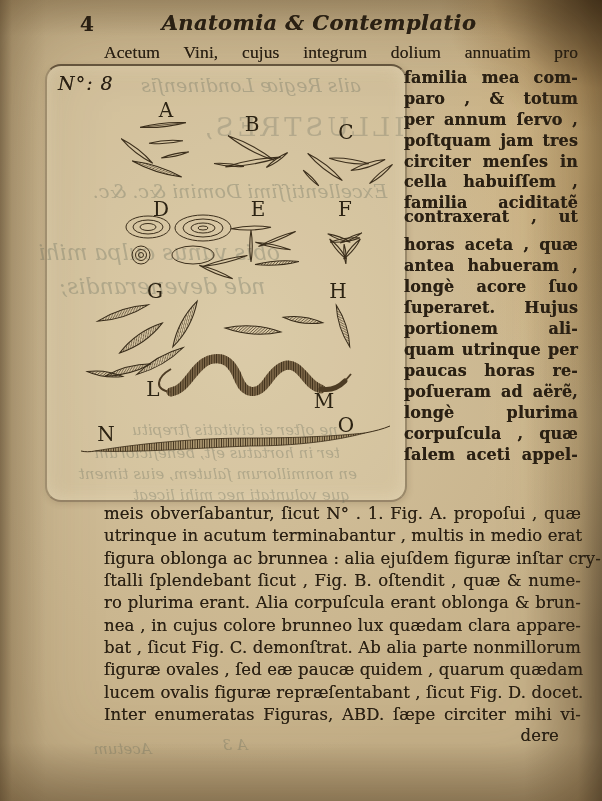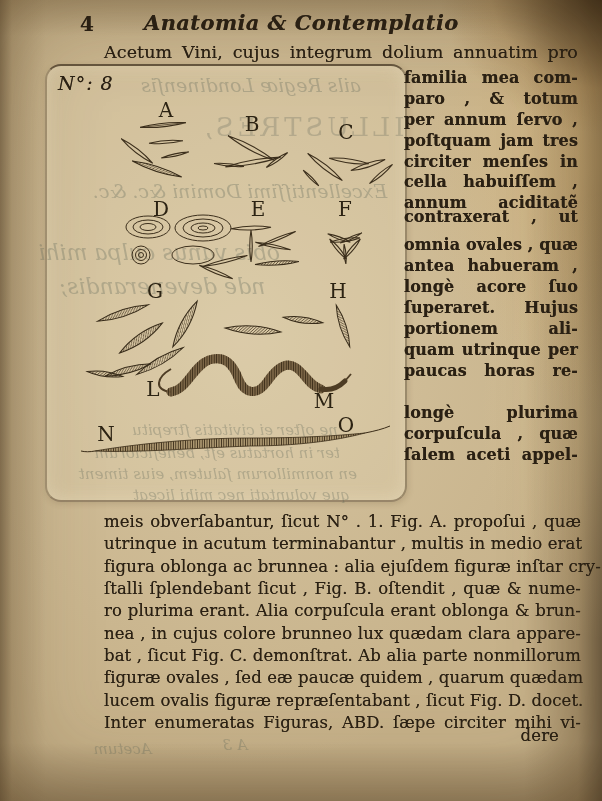--- a/index.html
+++ b/index.html
@@ -14,24 +14,24 @@
       linear-gradient(270deg, rgba(60,44,25,0.60), rgba(100,76,44,0.33) 24px, rgba(0,0,0,0) 78px),
       linear-gradient(0deg, rgba(96,74,46,0.45), rgba(0,0,0,0) 58px),
       linear-gradient(180deg, rgba(110,86,52,0.32), rgba(0,0,0,0) 36px),
       radial-gradient(520px 580px at 40% 42%, rgba(248,238,210,0.32), rgba(0,0,0,0) 75%),
       #c6b189;
     box-shadow: inset 0 0 90px 12px rgba(80,58,30,0.30);
   }
   .txt{position:absolute;z-index:3;text-shadow:0 0 0.6px rgba(42,32,19,0.65);letter-spacing:0.1px;}
   .jline{white-space:nowrap;text-align:justify;text-align-last:justify;text-justify:inter-word;overflow:visible;}
   .pageno{left:80px;top:12px;font-size:20px;font-weight:bold;}
-  .runhead{left:144px;top:10px;width:400px;text-align:left;font-style:italic;font-weight:bold;font-size:21px;letter-spacing:0.4px;}
-  .openline{left:104px;top:42px;width:474px;font-size:17.5px;}
+  .runhead{left:119px;top:10px;width:400px;text-align:center;font-style:italic;font-weight:bold;font-size:21px;letter-spacing:0.4px;}
+  .openline{left:104px;top:42px;width:474px;font-size:17.5px;font-family:Liberation Serif, serif;}
   .colline{left:404px;width:174px;height:21px;font-size:16px;font-weight:bold;}
-  .bodyline{left:104px;width:477px;height:22px;font-size:16.5px;margin-top:8px;}
+  .bodyline{left:104px;width:477px;height:22px;font-size:16.5px;}
   .catchword{left:104px;top:726px;width:455px;text-align:right;font-size:16.5px;}
   .platebox{
     position:absolute;left:45px;top:64px;width:358px;height:434px;z-index:0;
     border:2px solid rgba(68,51,29,0.32);
     border-top-color:rgba(52,38,20,0.68);
     border-right-color:rgba(60,44,24,0.38);
     border-bottom-color:rgba(60,44,24,0.40);
     border-radius:16px;
     background:rgba(240,228,198,0.20);
     box-shadow:inset 0 0 18px rgba(252,244,220,0.30), 1px 2px 6px rgba(90,68,38,0.18);
@@ -194,29 +194,30 @@
   <div class="txt jline openline">Acetum Vini, cujus integrum dolium annuatim pro</div>
 
   <div class="txt platelabel">N°: 8</div>
 
   <div class="txt jline colline" style="top:68px">familia mea com-</div>
   <div class="txt jline colline" style="top:89px">paro , &amp; totum</div>
   <div class="txt jline colline" style="top:110px">per annum ſervo ,</div>
   <div class="txt jline colline" style="top:131px">poſtquam jam tres</div>
   <div class="txt jline colline" style="top:152px">circiter menſes in</div>
   <div class="txt jline colline" style="top:172px">cella habuiſſem ,</div>
-  <div class="txt jline colline" style="top:193px">annum aciditatẽ</div>
+  <div class="txt jline colline" style="top:193px">familia aciditatẽ</div>
   <div class="txt jline colline" style="top:207px">contraxerat , ut</div>
-  <div class="txt jline colline" style="top:235px">omnia ovales , quæ</div>
+  <div class="txt jline colline" style="top:235px">horas aceta , quæ</div>
   <div class="txt jline colline" style="top:256px">antea habueram ,</div>
   <div class="txt jline colline" style="top:277px">longè acore ſuo</div>
   <div class="txt jline colline" style="top:298px">ſuperaret. Hujus</div>
   <div class="txt jline colline" style="top:319px">portionem ali-</div>
   <div class="txt jline colline" style="top:340px">quam utrinque per</div>
   <div class="txt jline colline" style="top:361px">paucas horas re-</div>
+  <div class="txt jline colline" style="top:382px">poſueram ad aërẽ,</div>
   <div class="txt jline colline" style="top:403px">longè plurima</div>
   <div class="txt jline colline" style="top:424px">corpuſcula , quæ</div>
   <div class="txt jline colline" style="top:445px">ſalem aceti appel-</div>
 
   <div class="txt jline bodyline" style="top:504px">meis obverſabantur, ſicut N° . 1. Fig. A. propoſui , quæ</div>
   <div class="txt jline bodyline" style="top:526px">utrinque in acutum terminabantur , multis in medio erat</div>
   <div class="txt jline bodyline" style="top:549px">figura oblonga ac brunnea : alia ejuſdem figuræ inſtar cry-</div>
   <div class="txt jline bodyline" style="top:571px">ſtalli ſplendebant ſicut , Fig. B. oſtendit , quæ &amp; nume-</div>
   <div class="txt jline bodyline" style="top:593px">ro plurima erant. Alia corpuſcula erant oblonga &amp; brun-</div>
   <div class="txt jline bodyline" style="top:616px">nea , in cujus colore brunneo lux quædam clara appare-</div>

